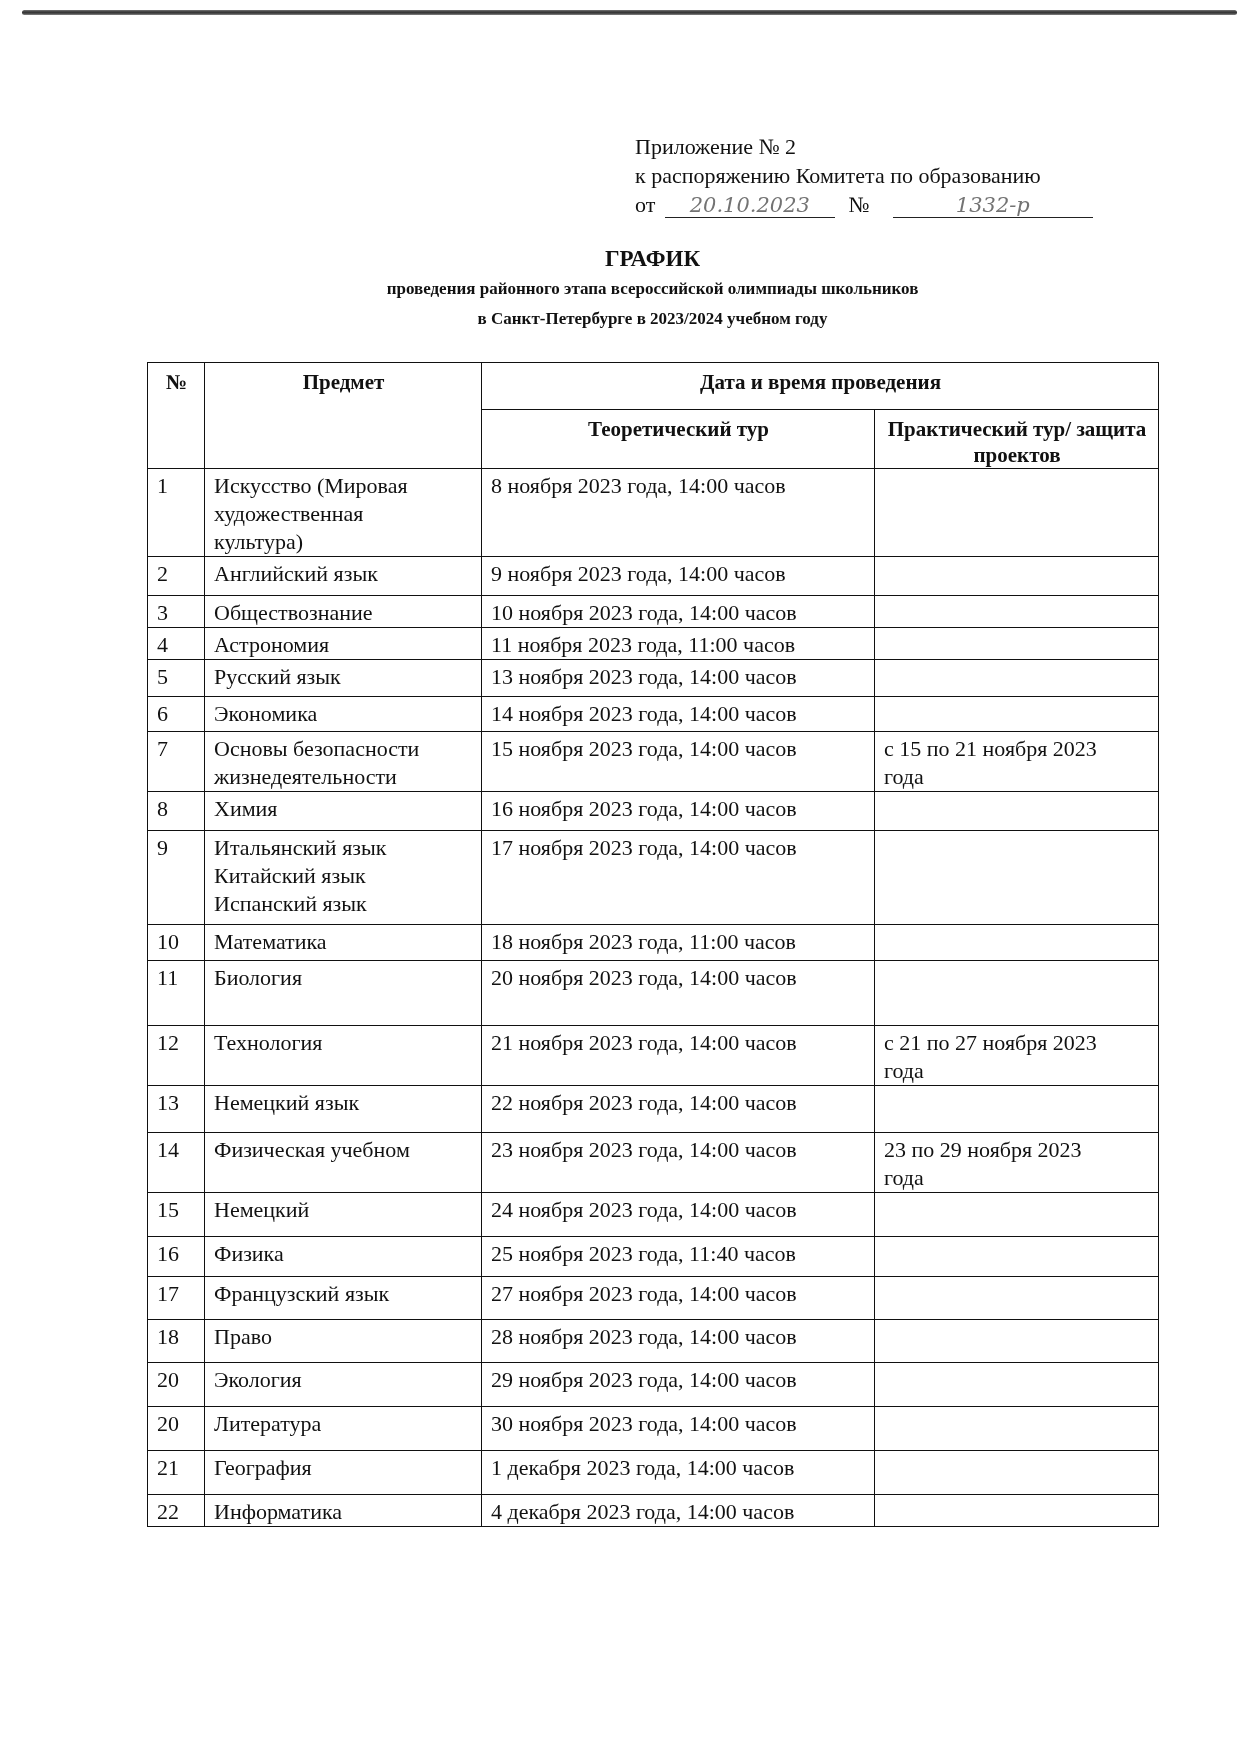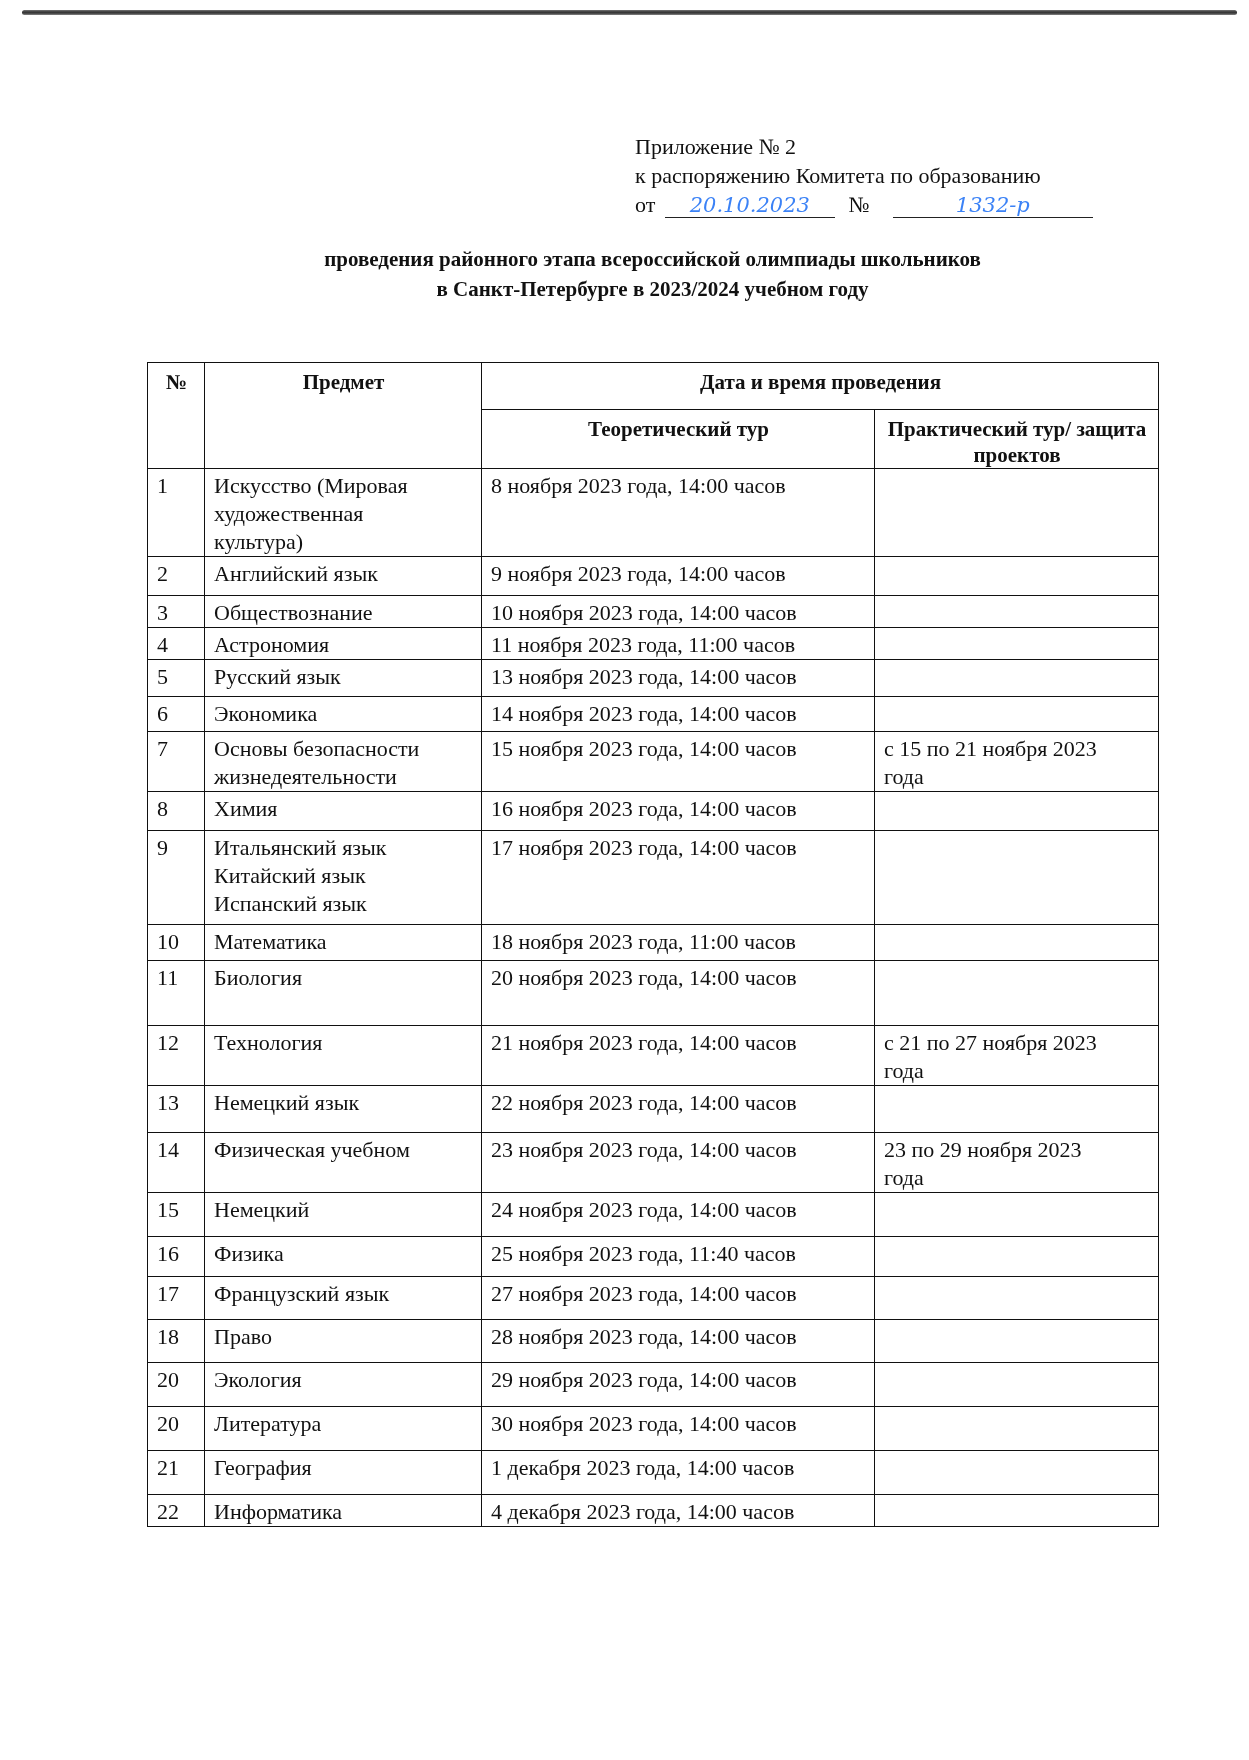--- a/index.html
+++ b/index.html
@@ -12,28 +12,28 @@
     background: linear-gradient(180deg, #666 0%, #222 40%, #222 60%, #777 100%);
     border-radius: 3px; opacity: 0.9;
   }
   .appendix {
     position: absolute; left: 635px; top: 132px; font-size: 22px; line-height: 29px; white-space: nowrap;
   }
   .appendix .line { display: block; }
   .sig-line { display: flex; align-items: flex-end; }
   .hand {
     display: inline-block; border-bottom: 1px solid #222; font-family: "DejaVu Serif", serif;
-    font-style: italic; font-size: 21px; line-height: 24px; text-align: center; color: #3b82f6;
+    font-style: italic; font-size: 21px; line-height: 24px; text-align: center; color: #737373;
   }
   .hand.date { width: 170px; margin-left: 4px; }
   .hand.num { width: 200px; margin-left: 18px; }
   .no-sign { margin-left: 8px; }
   .title-block { position: absolute; left: 147px; width: 1011px; top: 244px; text-align: center; font-weight: bold; }
   .title-block .t1 { font-size: 23px; line-height: 30px; }
-  .title-block .t2 { font-size: 21px; line-height: 30px; }
+  .title-block .t2 { font-size: 17px; line-height: 30px; }
   table.schedule {
     position: absolute; left: 147px; top: 362px; width: 1011px; border-collapse: collapse;
     font-size: 22px; line-height: 28px; table-layout: fixed;
   }
   table.schedule td, table.schedule th {
     border: 1.5px solid #111; vertical-align: top; padding: 3px 8px 0 9px; text-align: left; font-weight: normal;
   }
   table.schedule th { font-weight: bold; text-align: center; font-size: 21px; line-height: 26px; padding-top: 6px; }
   col.c-num { width: 57px; } col.c-subj { width: 277px; } col.c-theory { width: 393px; } col.c-practice { width: 284px; }
   .multi span { display: block; }
@@ -48,20 +48,21 @@
   <span class="line">к распоряжению Комитета по образованию</span>
   <span class="line sig-line">
     <span>от</span>
     <span class="hand date">20.10.2023</span>
     <span class="no-sign">№</span>
     <span class="hand num">1332-р</span>
   </span>
 </div>
 
 <div class="title-block">
+  <div class="t1">ГРАФИК</div>
   <div class="t2">проведения районного этапа всероссийской олимпиады школьников</div>
   <div class="t2">в Санкт-Петербурге в 2023/2024 учебном году</div>
 </div>
 
 <table class="schedule">
   <colgroup>
       <col class="c-num">
       <col class="c-subj">
       <col class="c-theory">
       <col class="c-practice">

